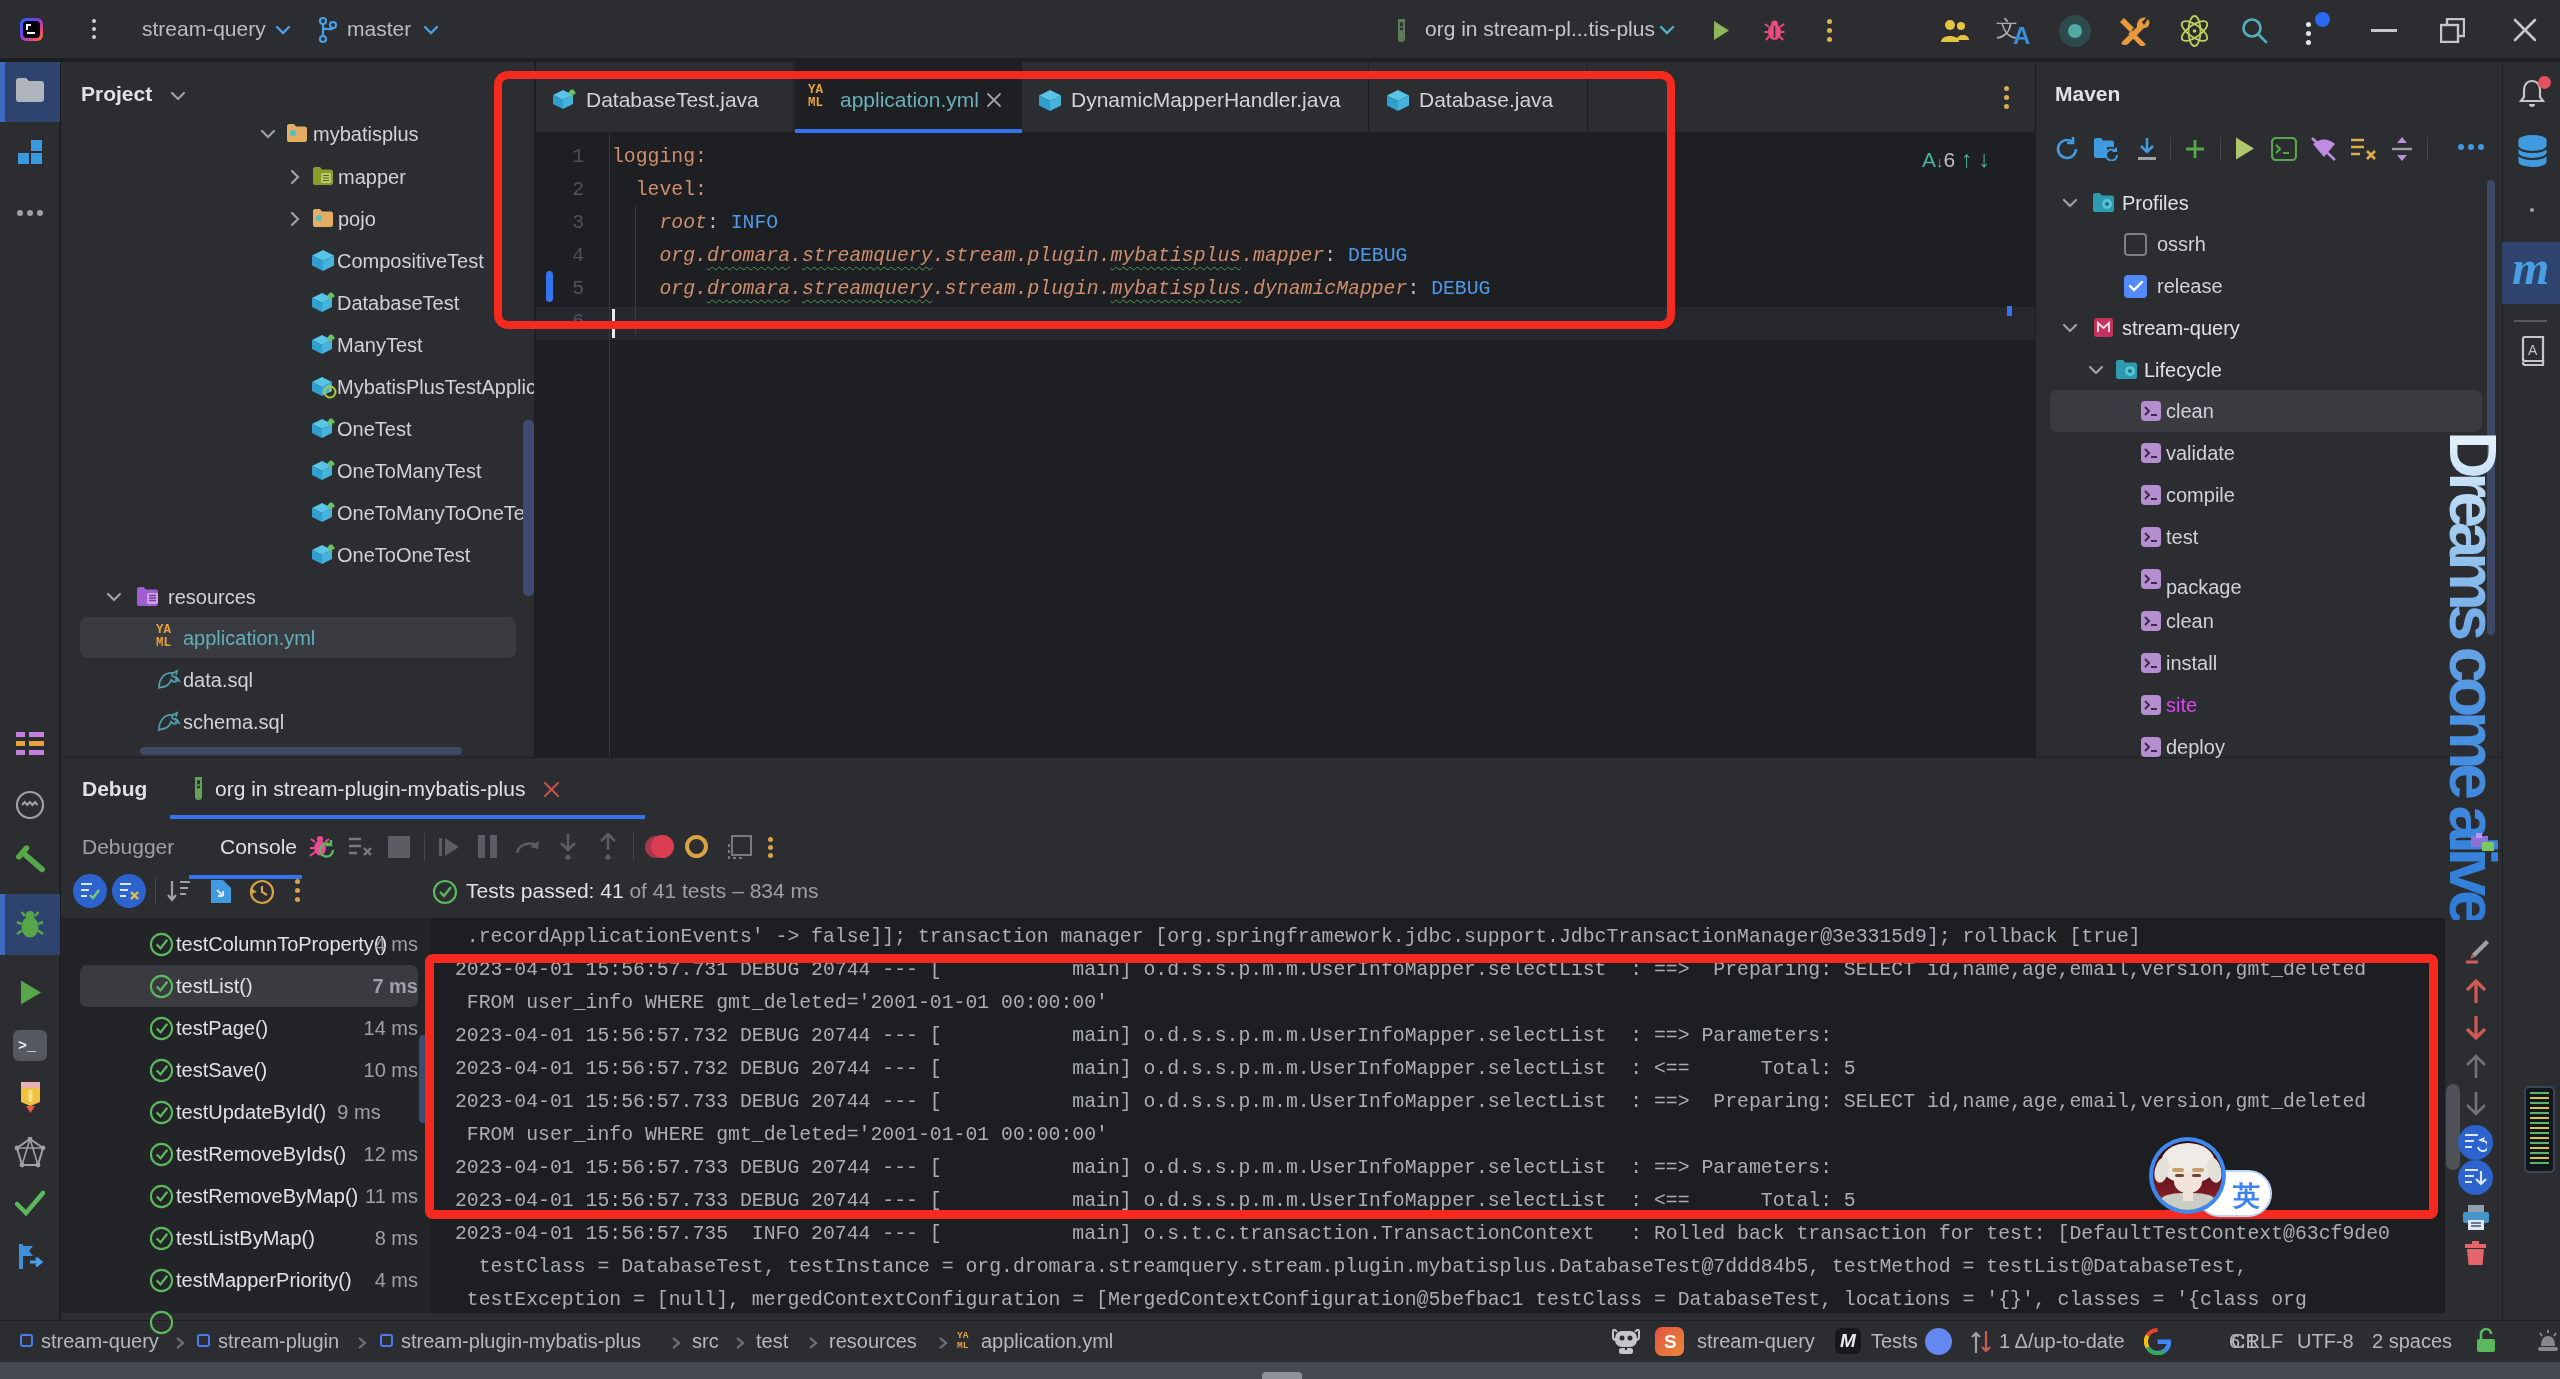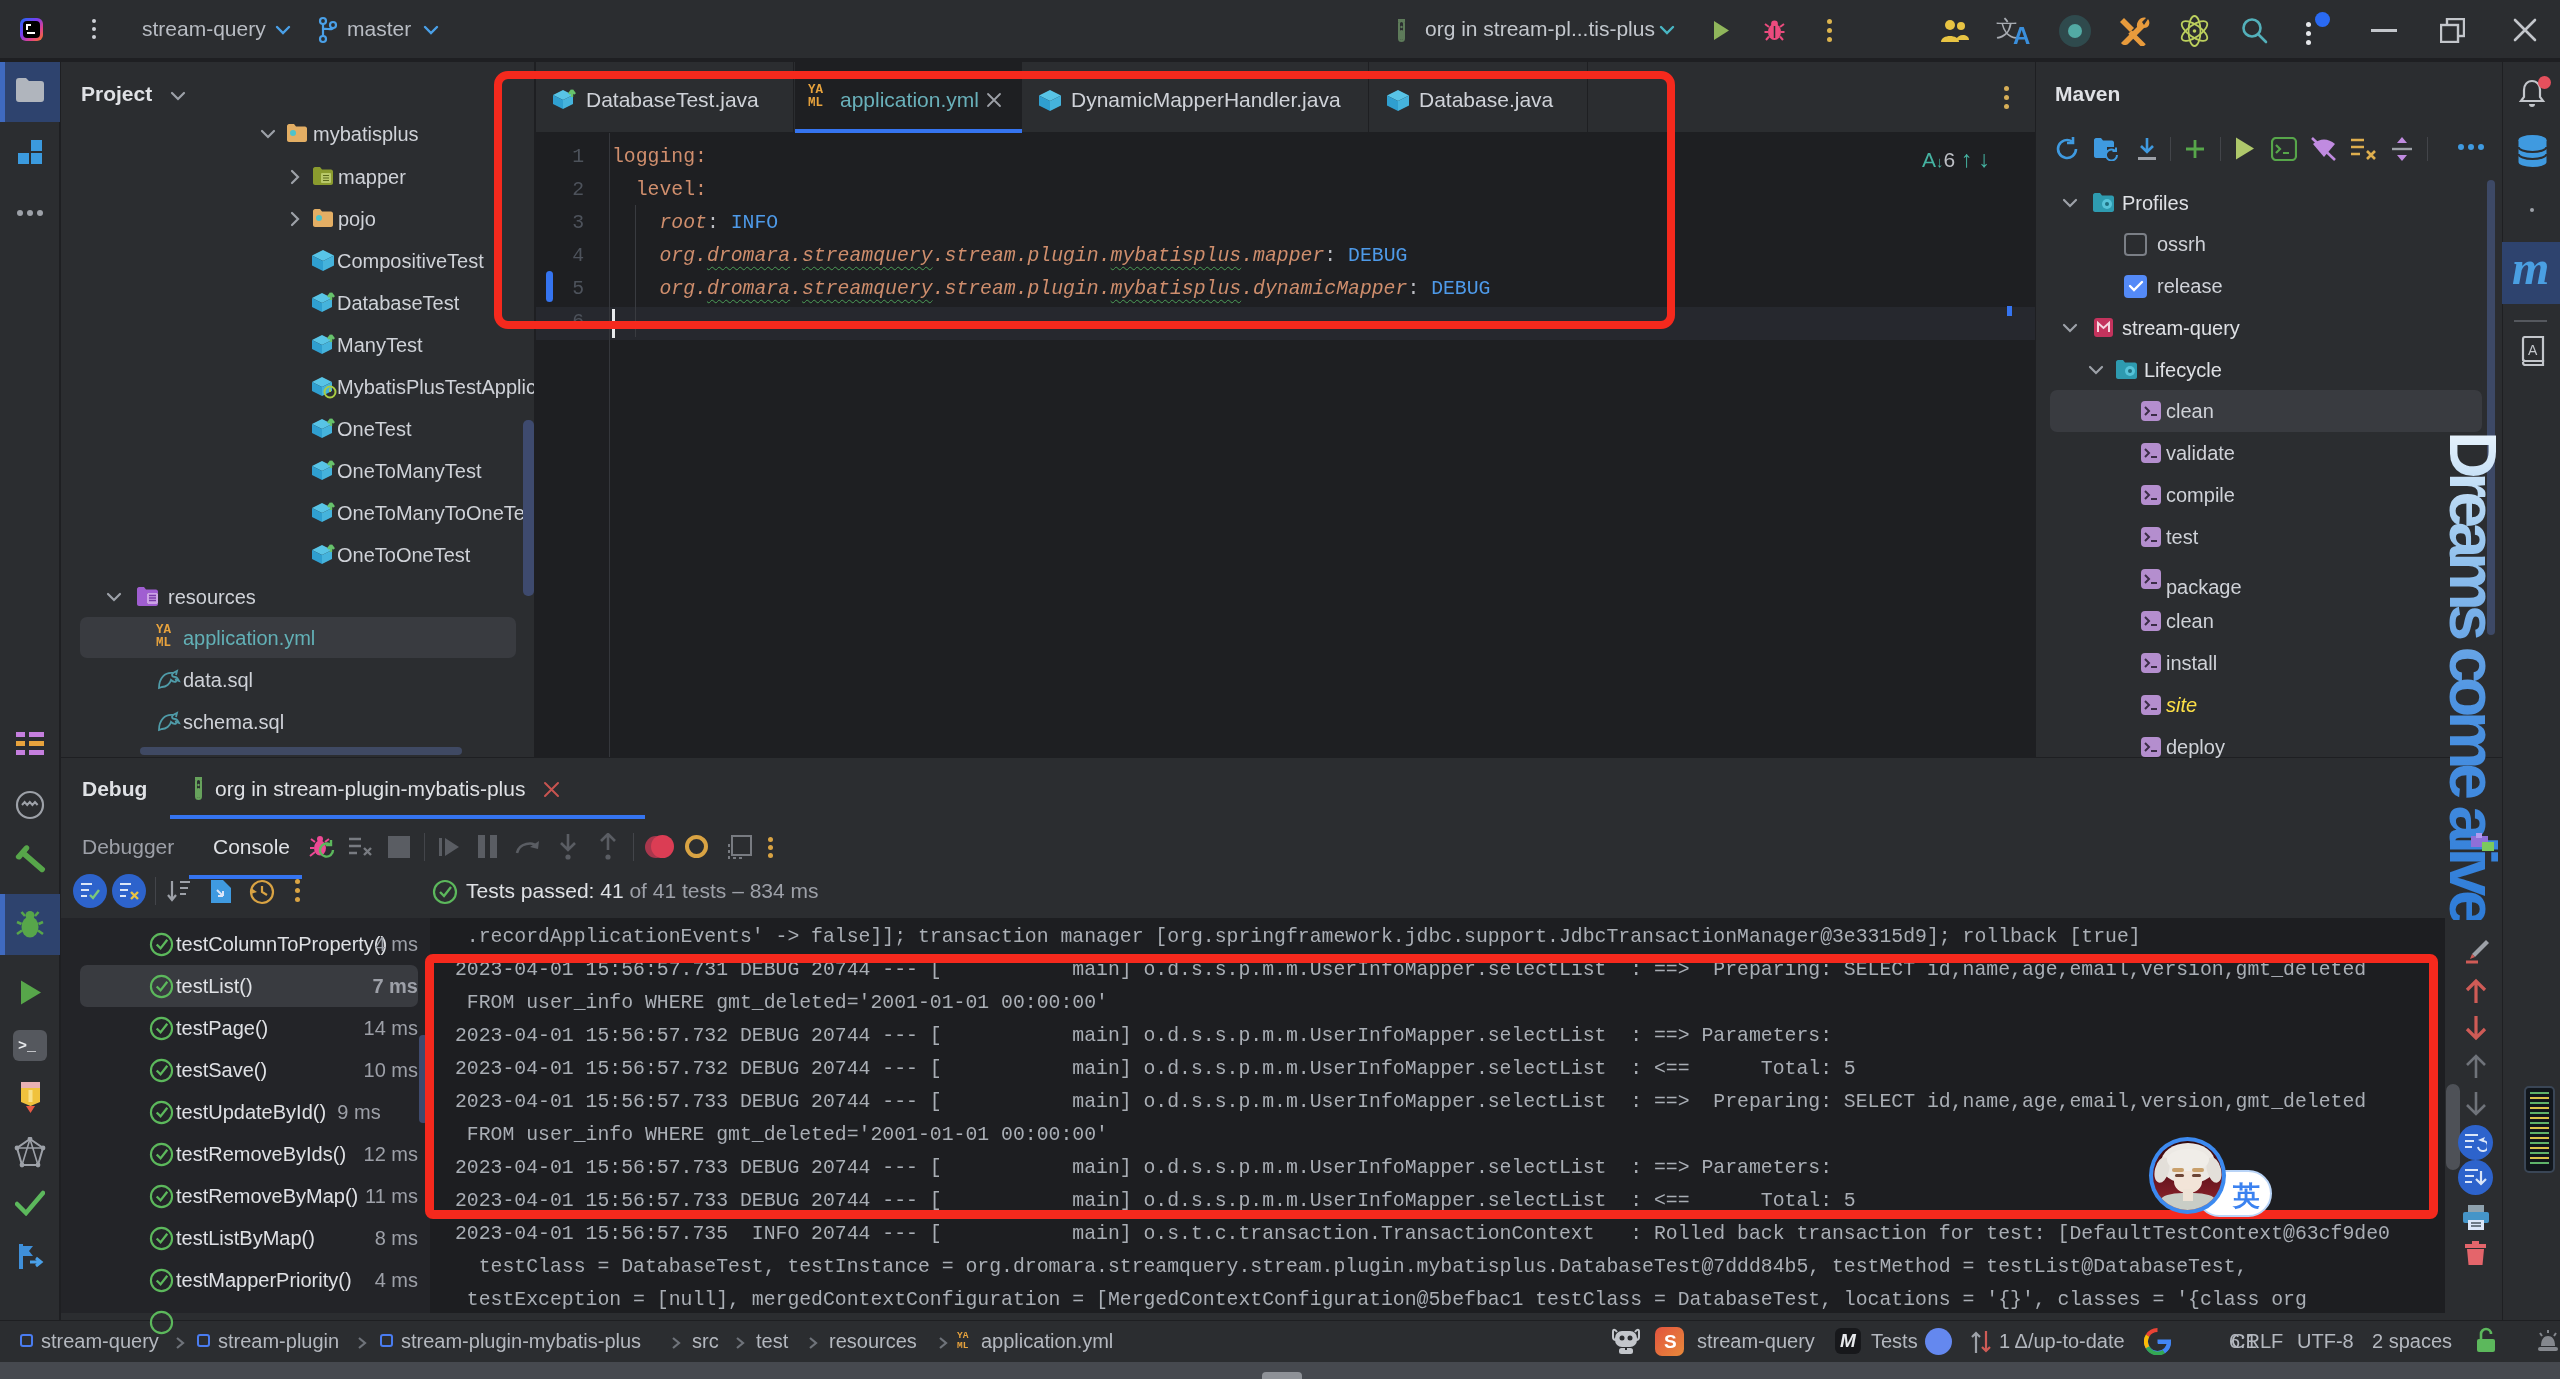--- a/index.html
+++ b/index.html
@@ -453,21 +453,21 @@
     <rect x="1" y="1" width="20" height="20" rx="4" fill="#b48ece"></rect>
     <path d="M5 7 L9 11 L5 15" stroke="#3b2d47" stroke-width="2" fill="none"></path>
     <path d="M11 15 L17 15" stroke="#3b2d47" stroke-width="2"></path>
   </svg>
 <div class="a" style="left:2166px;top:652px;font-size:20px;color:#cfd2d8;">install</div>
 <svg class="a" style="left:2140px;top:694px;" width="22" height="22" viewBox="0 0 22 22">
     <rect x="1" y="1" width="20" height="20" rx="4" fill="#b48ece"></rect>
     <path d="M5 7 L9 11 L5 15" stroke="#3b2d47" stroke-width="2" fill="none"></path>
     <path d="M11 15 L17 15" stroke="#3b2d47" stroke-width="2"></path>
   </svg>
-<div class="a" style="left:2166px;top:694px;font-size:20px;color:#fde047;font-style:italic;">site</div>
+<div class="a" style="left:2166px;top:694px;font-size:20px;color:#d946ef;">site</div>
 <svg class="a" style="left:2140px;top:736px;" width="22" height="22" viewBox="0 0 22 22">
     <rect x="1" y="1" width="20" height="20" rx="4" fill="#b48ece"></rect>
     <path d="M5 7 L9 11 L5 15" stroke="#3b2d47" stroke-width="2" fill="none"></path>
     <path d="M11 15 L17 15" stroke="#3b2d47" stroke-width="2"></path>
   </svg>
 <div class="a" style="left:2166px;top:736px;font-size:20px;color:#cfd2d8;">deploy</div>
 <div class="a" style="left:2487px;top:180px;width:8px;height:455px;border-radius:4px;background:#3d4966;"></div>
 
 <svg class="a" style="left:2517px;top:78px;" width="30" height="30" viewBox="0 0 30 30">
     <path d="M15 3 C10 3 7 7 7 12 L7 19 L4 23 L26 23 L23 19 L23 12 C23 7 20 3 15 3 Z" fill="none" stroke="#c3c6cb" stroke-width="2.2"></path>
@@ -502,21 +502,21 @@
     <rect x="5" y="3" width="5" height="20" rx="2.5" fill="none" stroke="#67a25c" stroke-width="2"></rect>
     <rect x="5.5" y="12" width="4" height="10" rx="2" fill="#67a25c"></rect>
     <circle cx="7.5" cy="9" r="1.2" fill="#67a25c"></circle>
   </svg>
 <div class="a" style="left:215px;top:777px;font-size:21px;color:#dfe1e5;">org in stream-plugin-mybatis-plus</div>
 <svg class="a" style="left:543px;top:781px;" width="17" height="17" viewBox="0 0 17 17">
     <path d="M2 2 L15 15 M15 2 L2 15" stroke="#c75450" stroke-width="2" stroke-linecap="round"></path>
   </svg>
 <div class="a" style="left:170px;top:815px;width:475px;height:4px;background:#3574f0;"></div>
 <div class="a" style="left:82px;top:835px;font-size:21px;color:#9da0a8;">Debugger</div>
-<div class="a" style="left:213px;top:835px;font-size:21px;color:#dfe1e5;">Console</div>
+<div class="a" style="left:220px;top:835px;font-size:21px;color:#dfe1e5;">Console</div>
 <div class="a" style="left:189px;top:875px;width:113px;height:4px;background:#3574f0;"></div>
 
 <svg class="a" style="left:308px;top:833px;" width="27" height="27" viewBox="0 0 27 27">
     <ellipse cx="12" cy="15" rx="6" ry="7.5" fill="#ed4994"></ellipse>
     <circle cx="12" cy="6" r="3" fill="#ed4994"></circle>
     <path d="M3 6 L7 9 M21 6 L17 9 M2 15 L6 15 M2 23 L7 19" stroke="#ed4994" stroke-width="2"></path>
     <path d="M25 17 a6.5 6.5 0 1 1 -3 -5.4" stroke="#5cb85c" stroke-width="2.4" fill="none"></path>
     <path d="M23 7 L23 12 L18 12" stroke="#5cb85c" stroke-width="2.4" fill="none"></path>
   </svg>
 <svg class="a" style="left:348px;top:836px;" width="25" height="22" viewBox="0 0 25 22">

